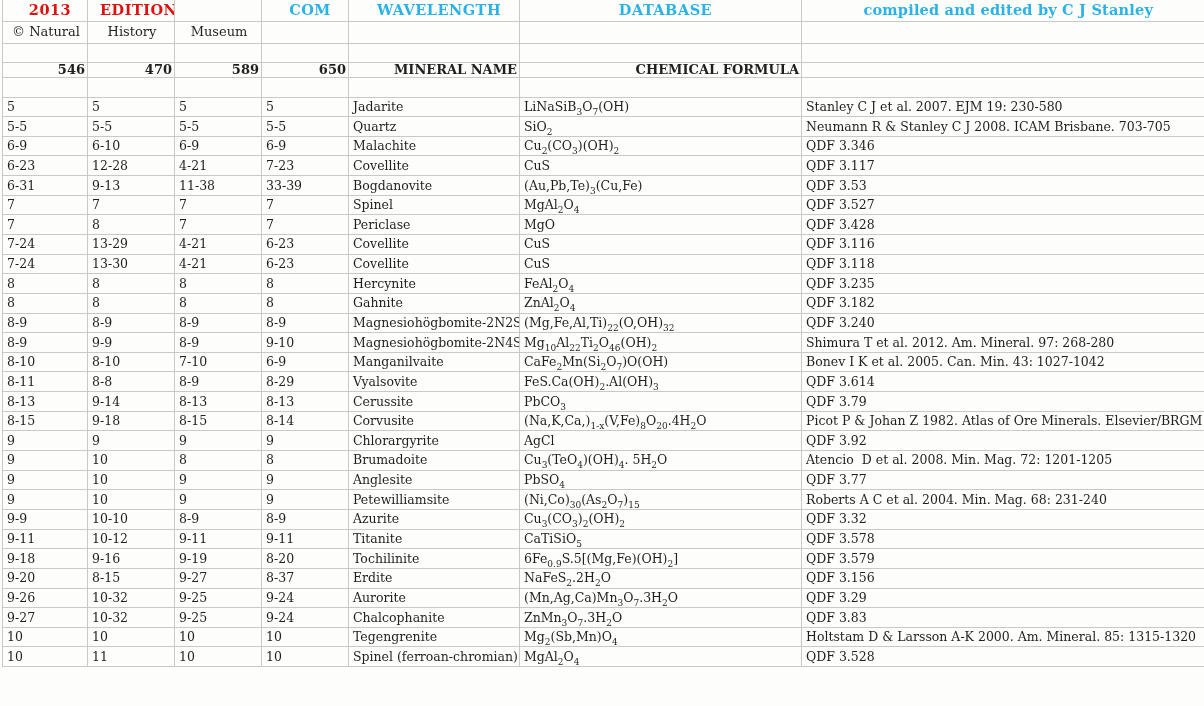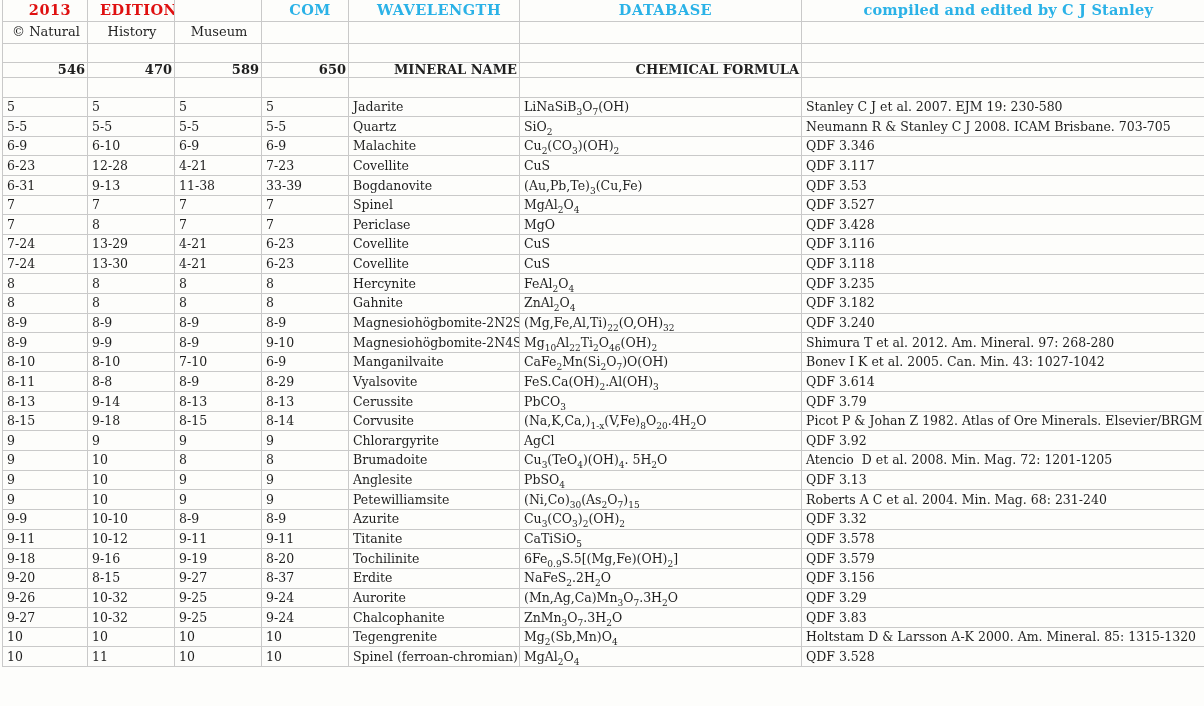--- a/index.html
+++ b/index.html
@@ -281,21 +281,21 @@
     <td>Cu<sub>3</sub>(TeO<sub>4</sub>)(OH)<sub>4</sub>. 5H<sub>2</sub>O</td>
     <td>Atencio  D et al. 2008. Min. Mag. 72: 1201-1205</td>
   </tr>
       <tr>
     <td>9</td>
     <td>10</td>
     <td>9</td>
     <td>9</td>
     <td>Anglesite</td>
     <td>PbSO<sub>4</sub></td>
-    <td>QDF 3.13</td>
+    <td>QDF 3.77</td>
   </tr>
       <tr>
     <td>9</td>
     <td>10</td>
     <td>9</td>
     <td>9</td>
     <td>Petewilliamsite</td>
     <td>(Ni,Co)<sub>30</sub>(As<sub>2</sub>O<sub>7</sub>)<sub>15</sub></td>
     <td>Roberts A C et al. 2004. Min. Mag. 68: 231-240</td>
   </tr>

